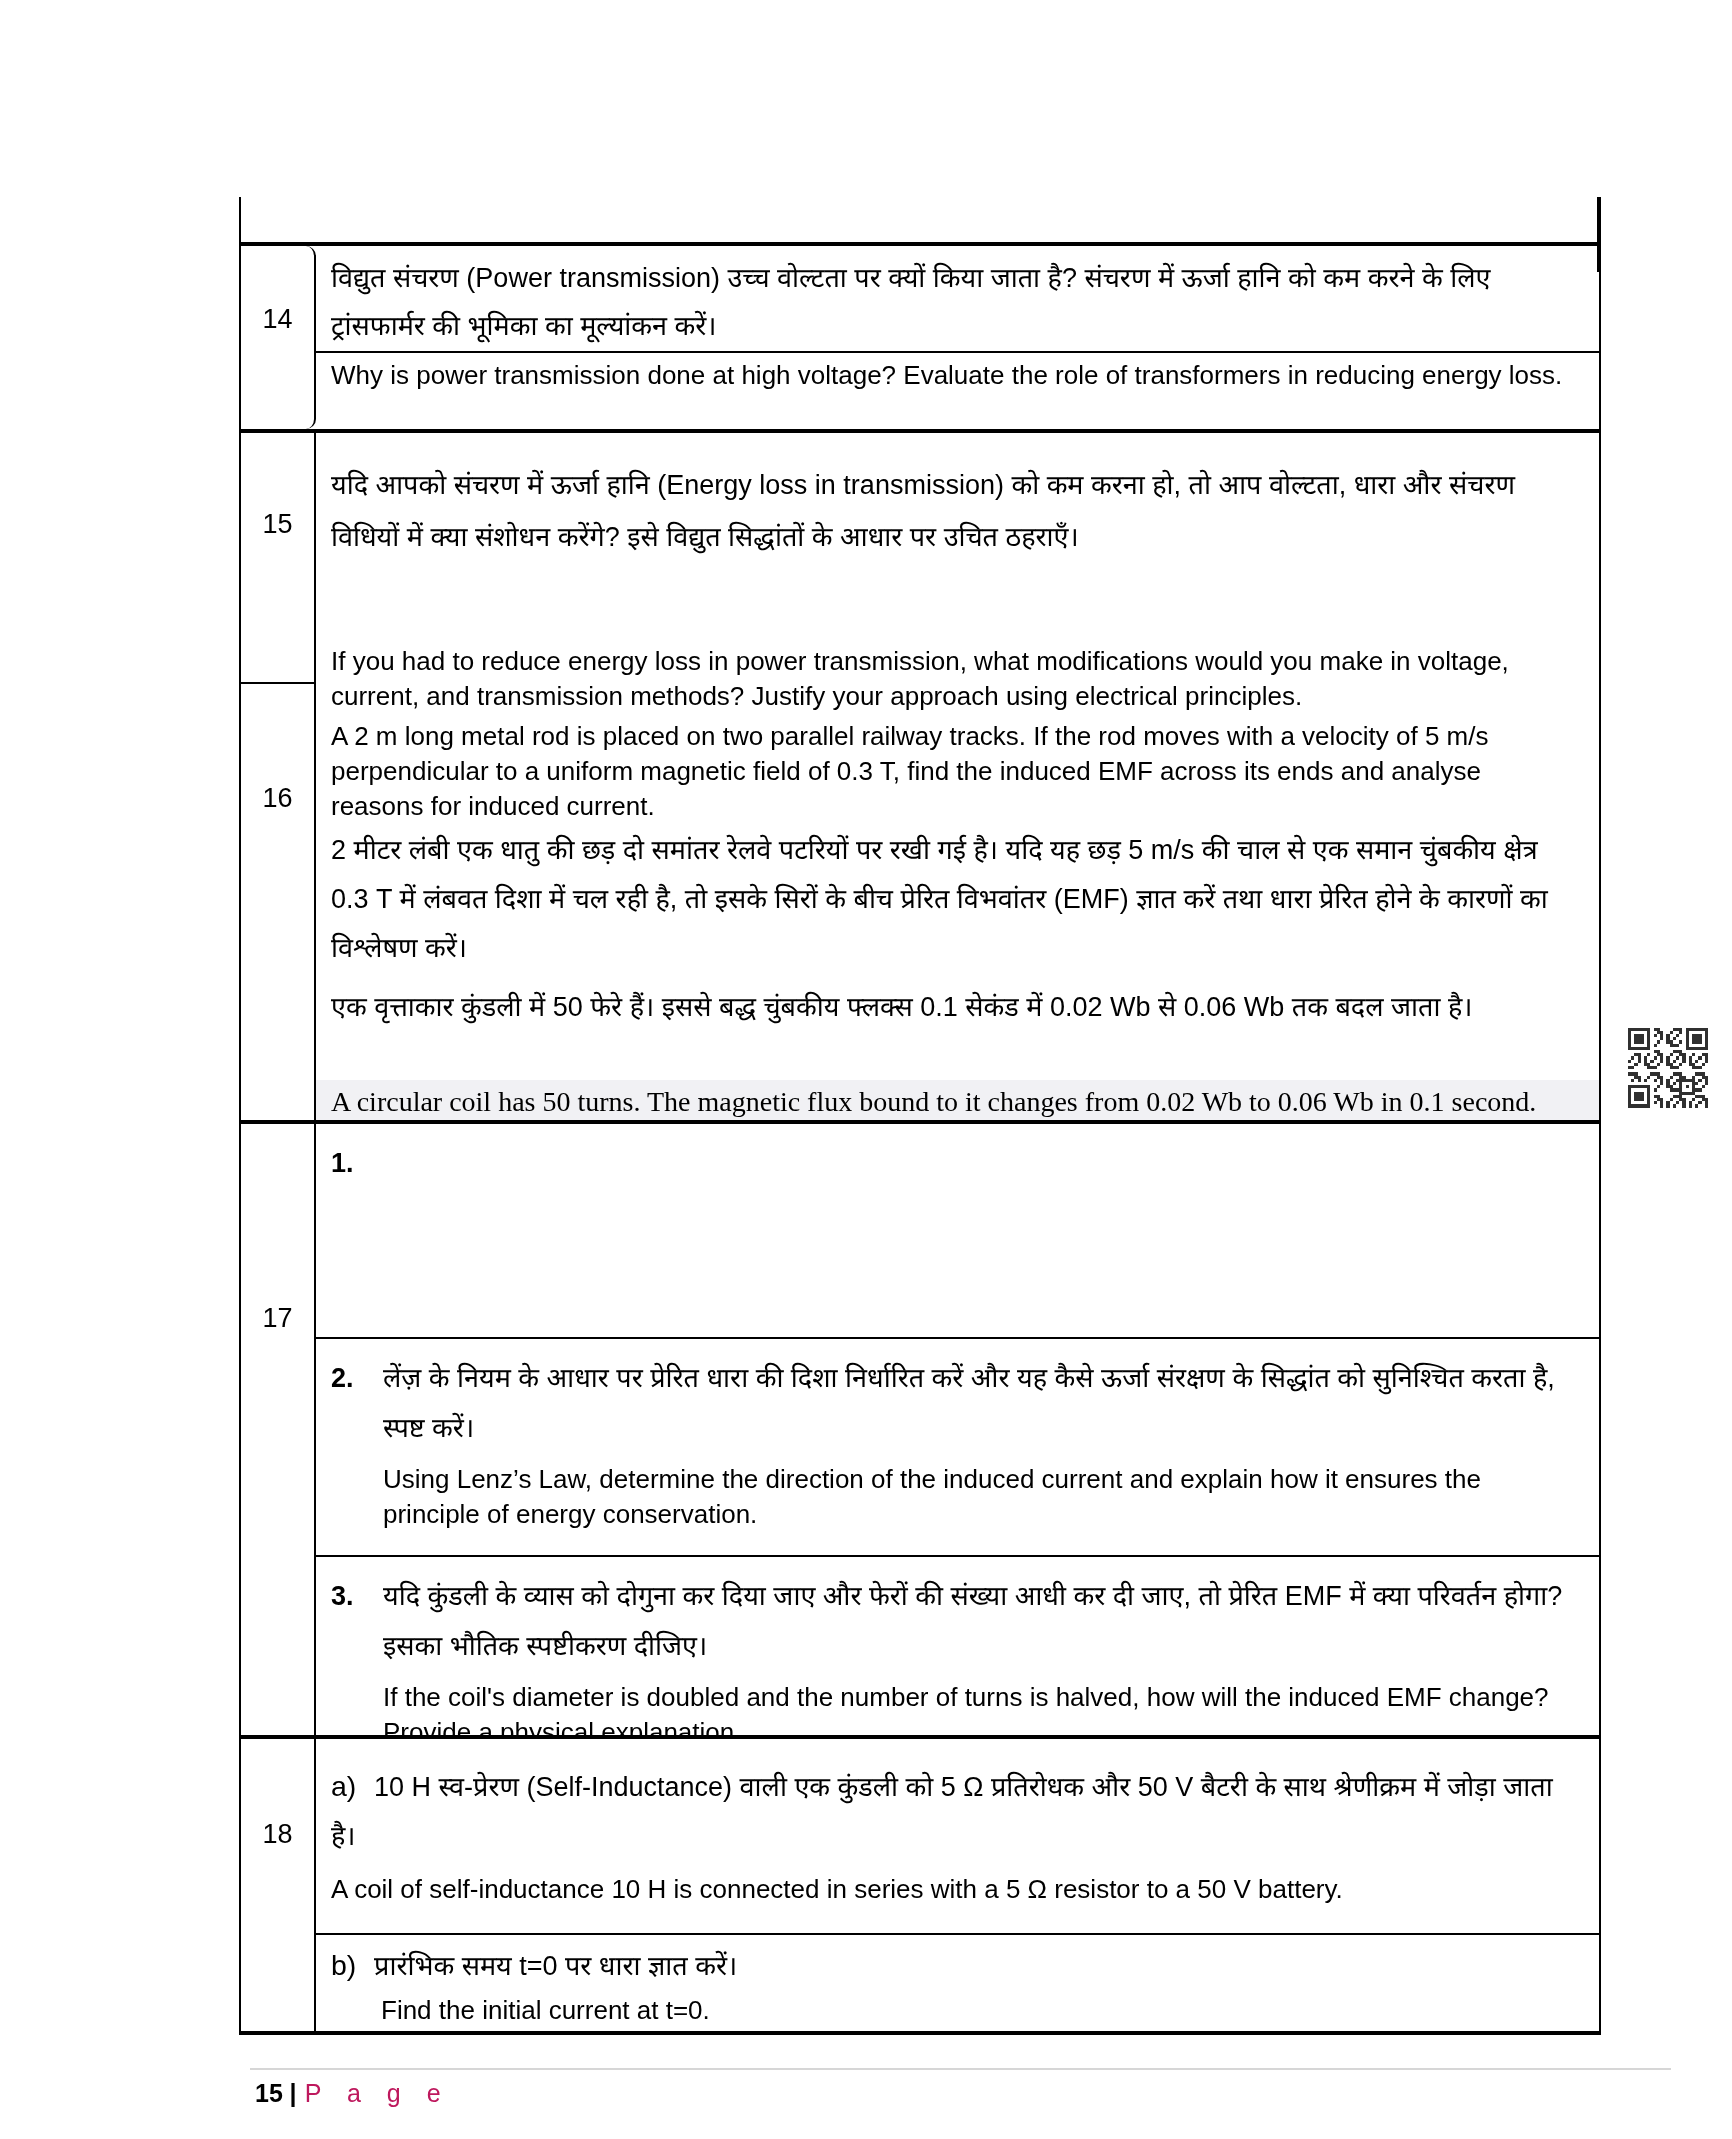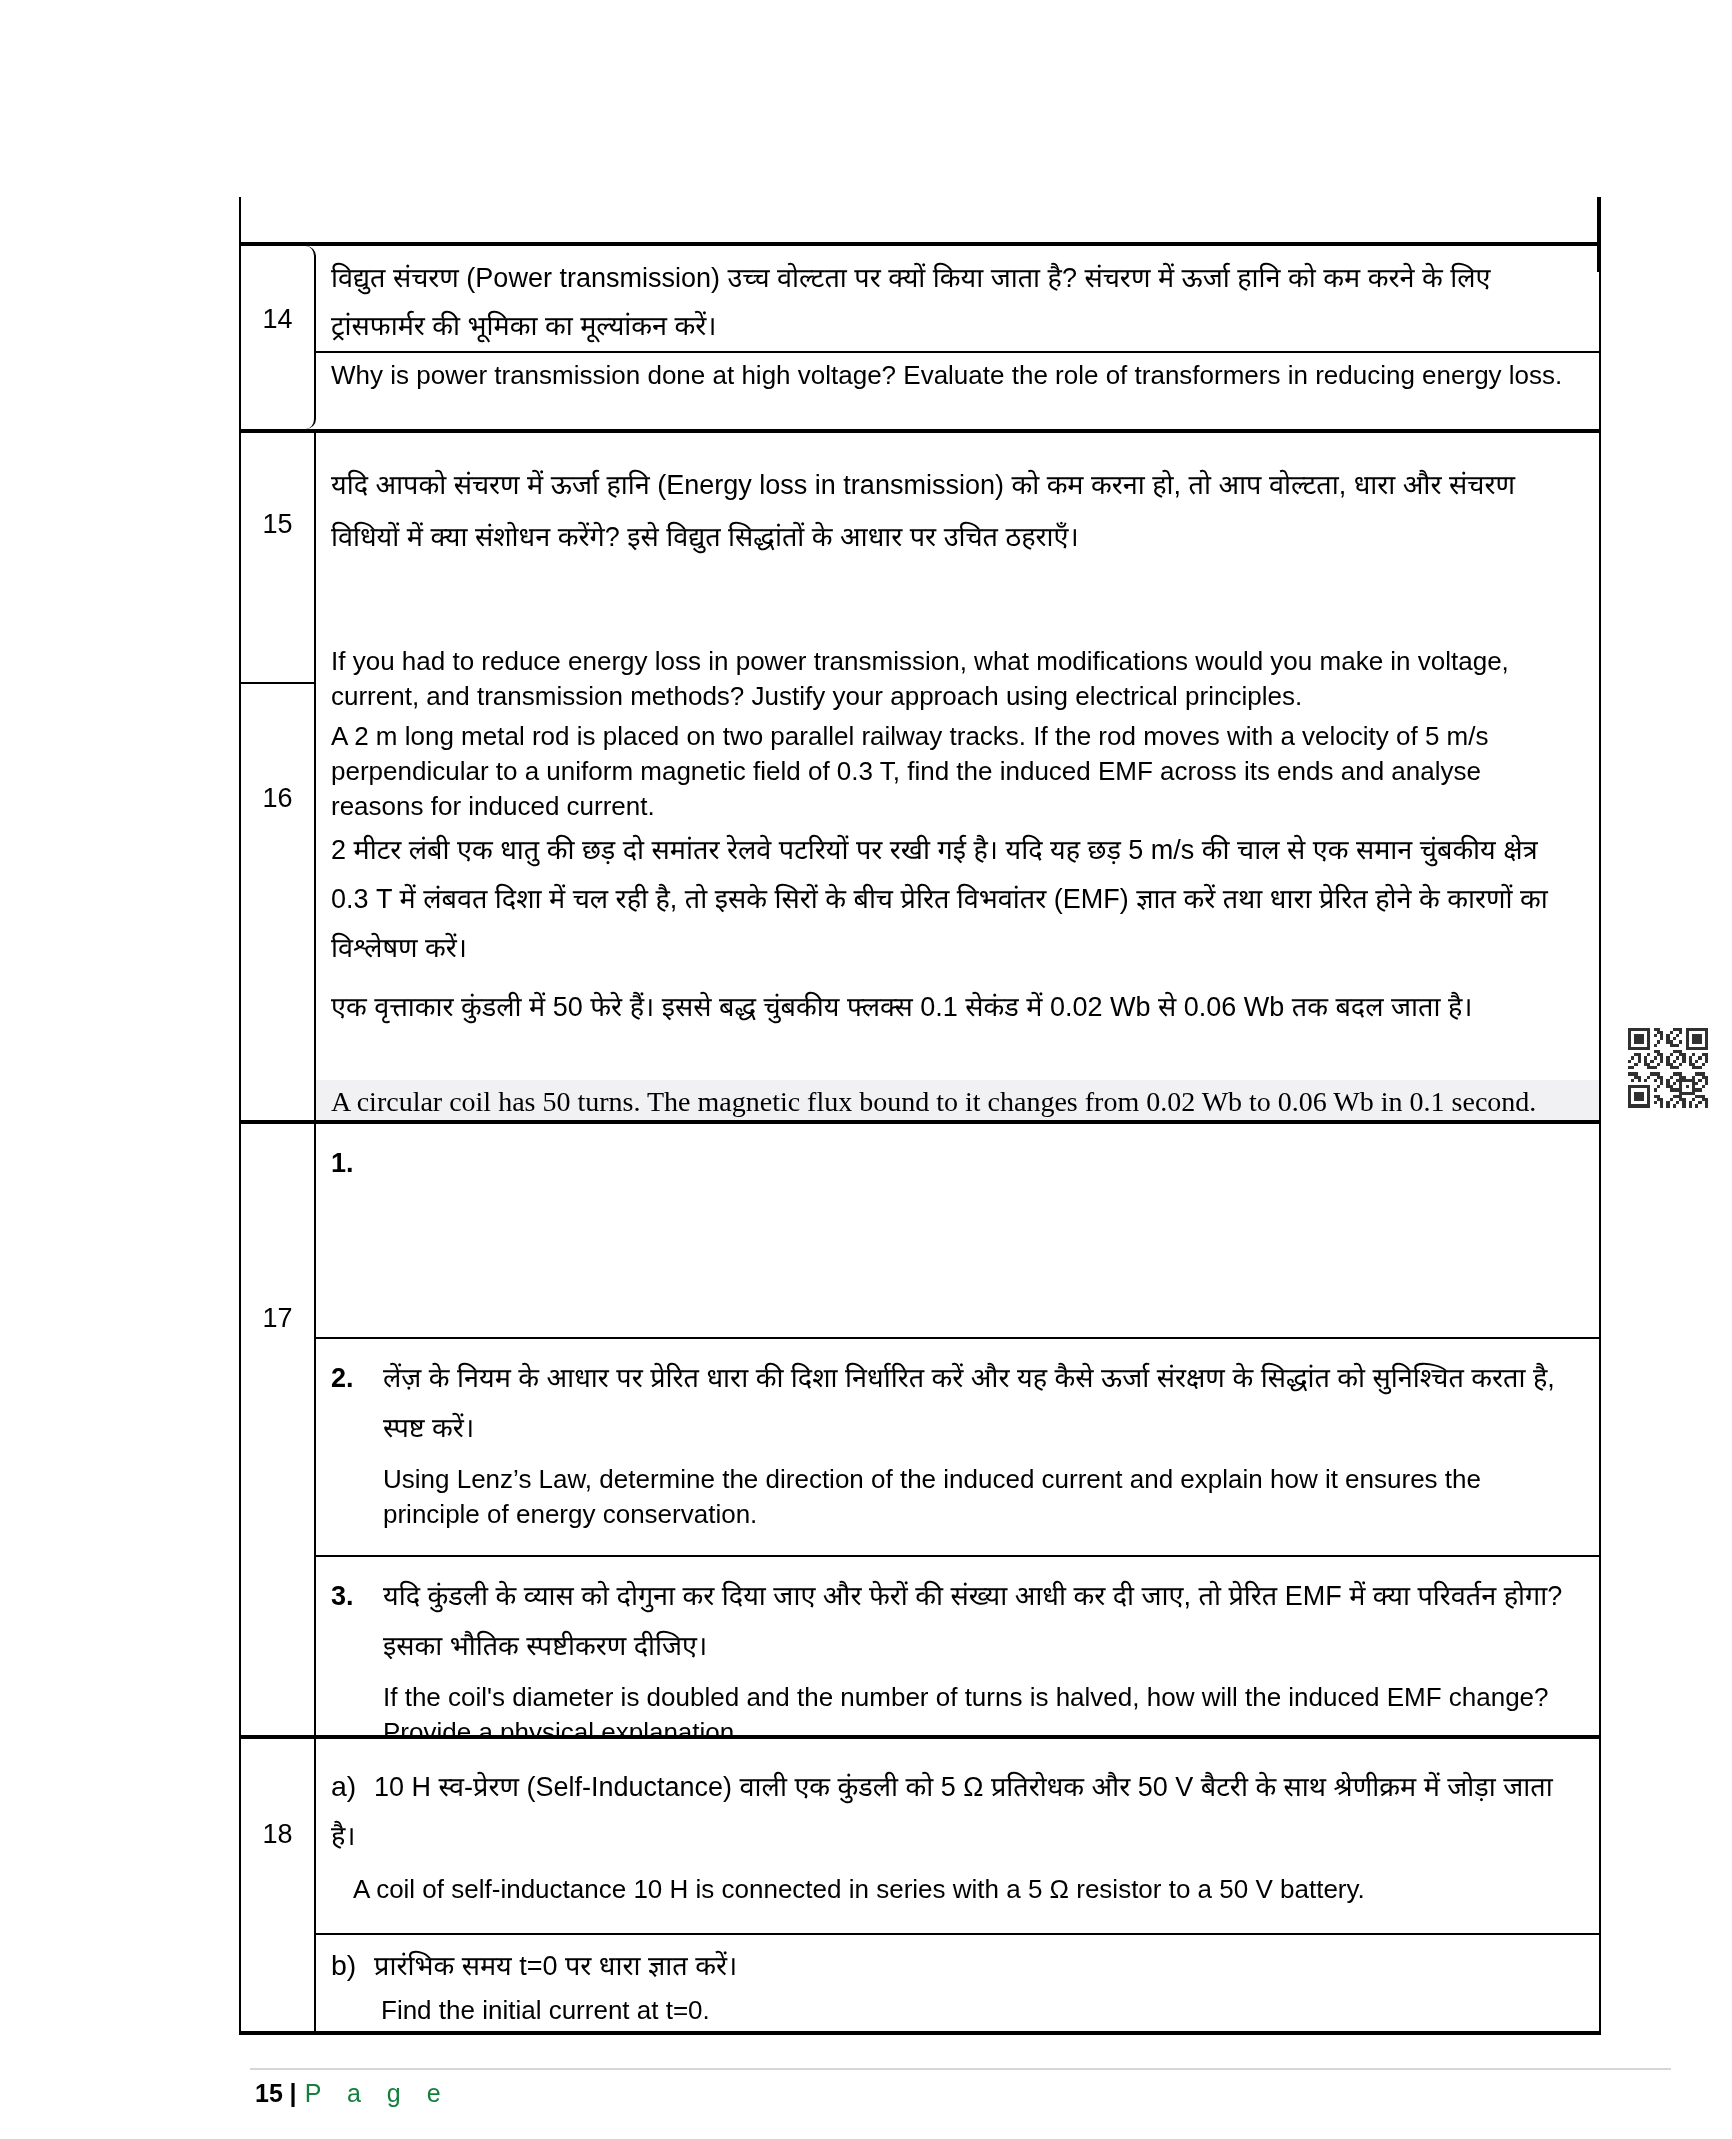--- a/index.html
+++ b/index.html
@@ -63,34 +63,34 @@
   .ibody .hi { line-height:50px; max-height:106px; }
   .ibody .en { margin-top:9.5px; max-height:75px; }
 
   
   .row-18 { height:296px; }
   .n18 { padding-top:80px; }
   .c18a { height:196px; border-bottom:2.7px solid #000; padding-top:23px; }
   .c18b { height:96px; padding-top:9.5px; }
   .part-hi { font-size:27px; line-height:49px; overflow:hidden; }
   .pmark { font-size:28.5px; margin-right:17.7px; }
-  .c18a .en { margin-top:11px;margin-left:22px; }
+  .c18a .en { margin-top:11px; }
   .c18b .part-hi { line-height:41px; }
   .c18b .en { margin-top:6.8px; padding-left:50px; }
 
   
   .qr { position:absolute; left:1628px; top:1026px; width:80px; height:83px; }
   .qr svg { width:100%; height:100%; }
 
   
   .footer-rule { position:absolute; left:250px; top:2068px; width:1421px; height:2px; background:#d6d6d6; }
   .footer { position:absolute; left:255px; top:2079px; font-size:25px; white-space:nowrap; }
   .footer .num { font-weight:700; color:#000; }
   .footer .sep { font-weight:700; color:#000; margin:0 8.2px 0 6.8px; }
-  .footer .lbl { color:#15803d; letter-spacing:9.5px; }
+  .footer .lbl { color:#be185d; letter-spacing:9.5px; }
 </style>
 </head>
 <body>
 
 <div class="page">
 
   <div class="qtable">
 
     <div class="trow row-cont">
       <div class="ncol"></div>

